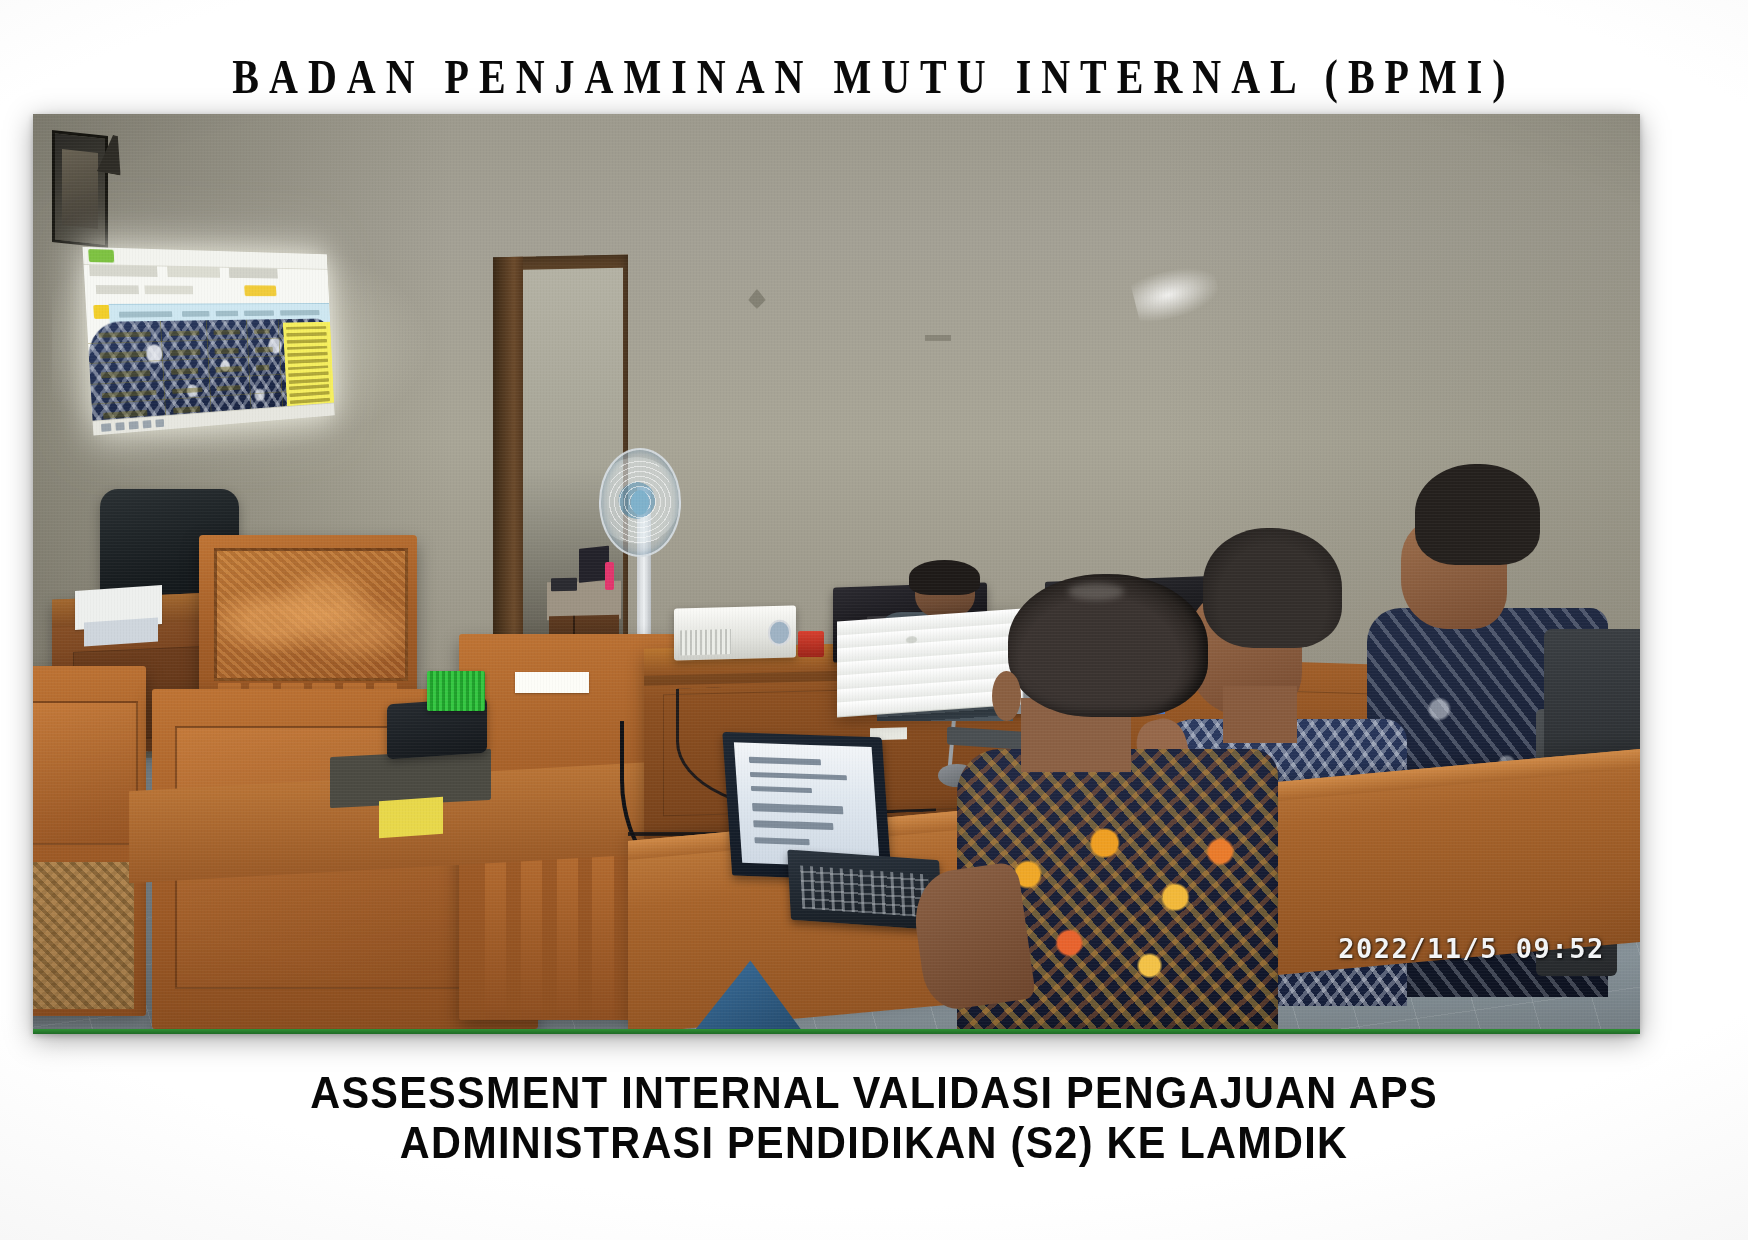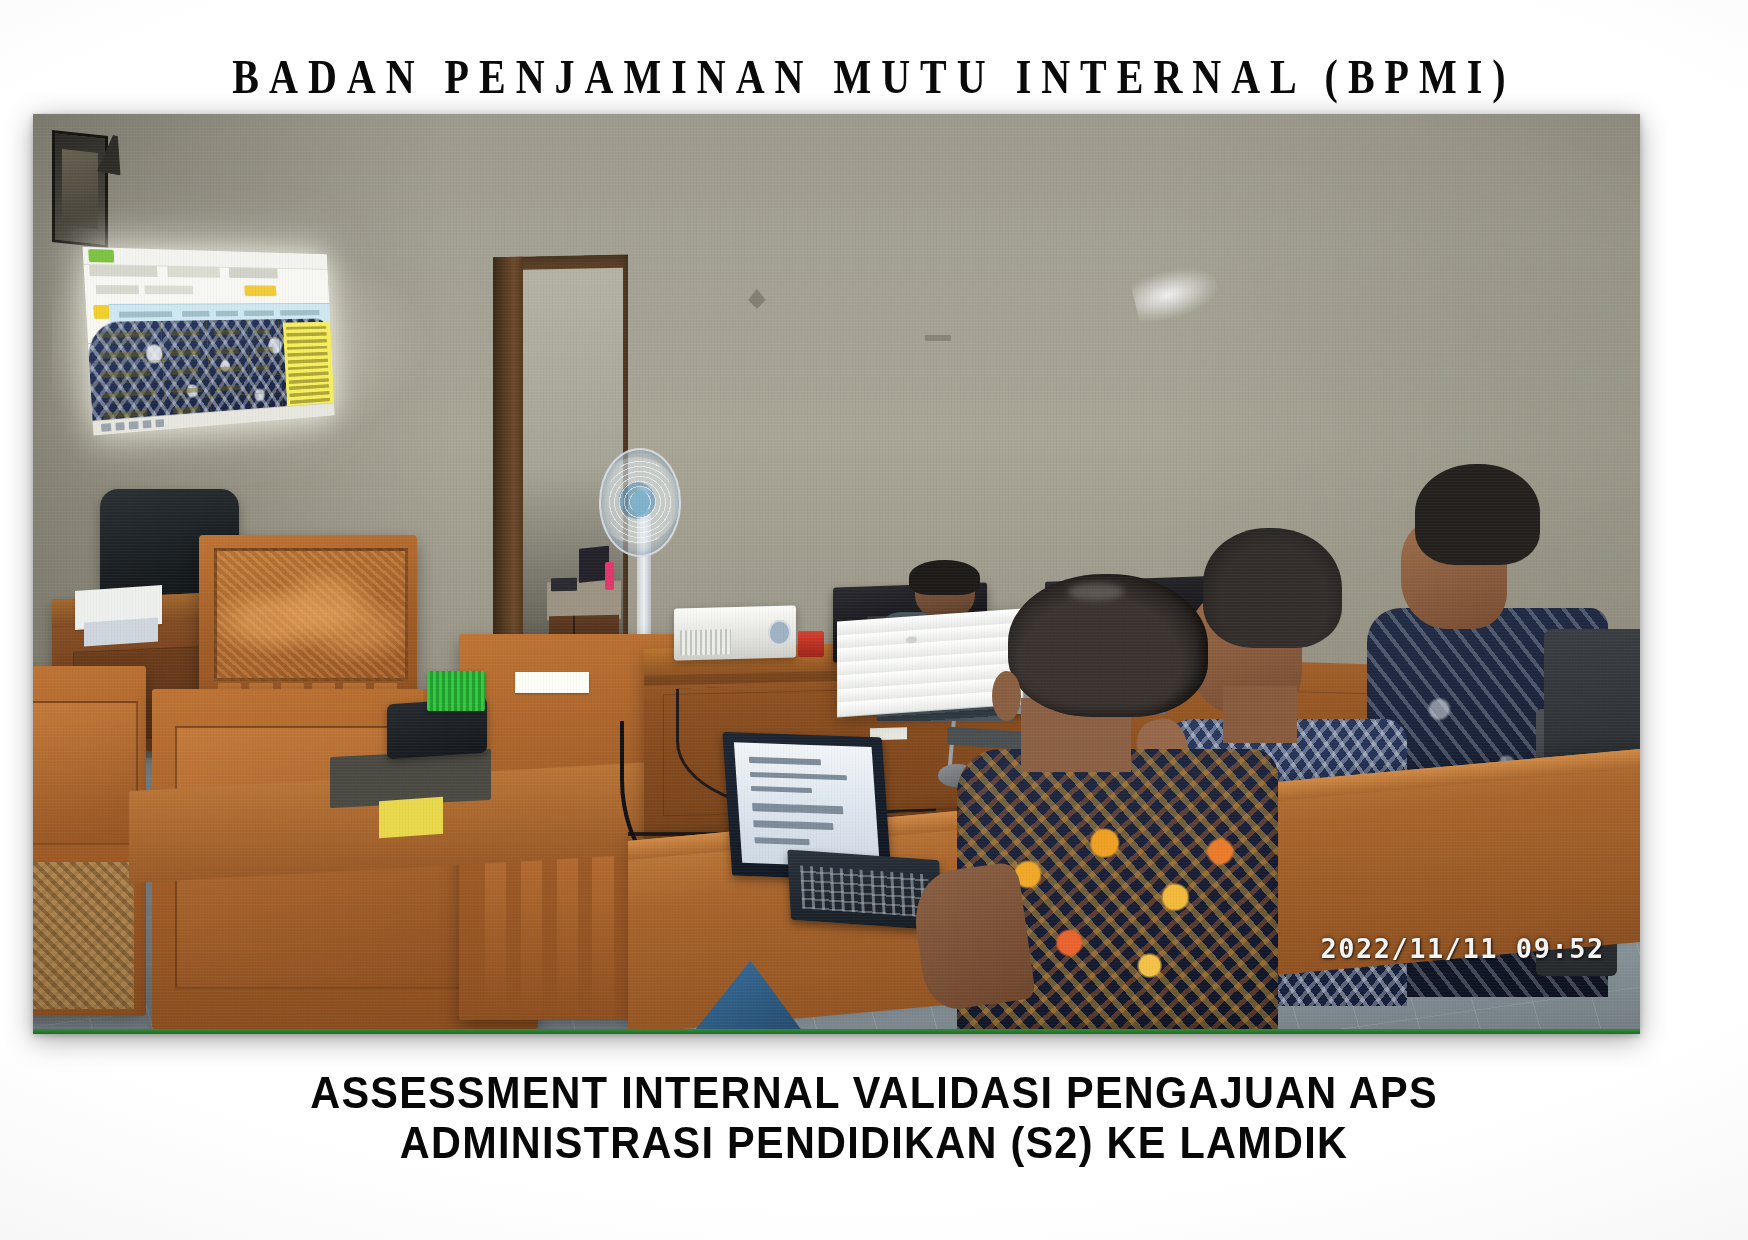--- a/index.html
+++ b/index.html
@@ -767,21 +767,21 @@
       <div class="pf-hair">
         <div class="pf-hair-grey"></div>
       </div>
       <div class="pf-ear"></div>
       <div class="pf-arm"></div>
     </div>
 
     <div class="photo-vignette"></div>
     <div class="photo-grain"></div>
 
-    <div class="timestamp">2022/11/11 09:52</div>
+    <div class="timestamp">2022/11/5 09:52</div>
 
     <div class="photo-green-strip"></div>
   </div>
 </div>
 
 <div class="caption">
   <span class="line">ASSESSMENT INTERNAL VALIDASI PENGAJUAN APS</span>
   <span class="line">ADMINISTRASI PENDIDIKAN (S2) KE LAMDIK</span>
 </div>
 

